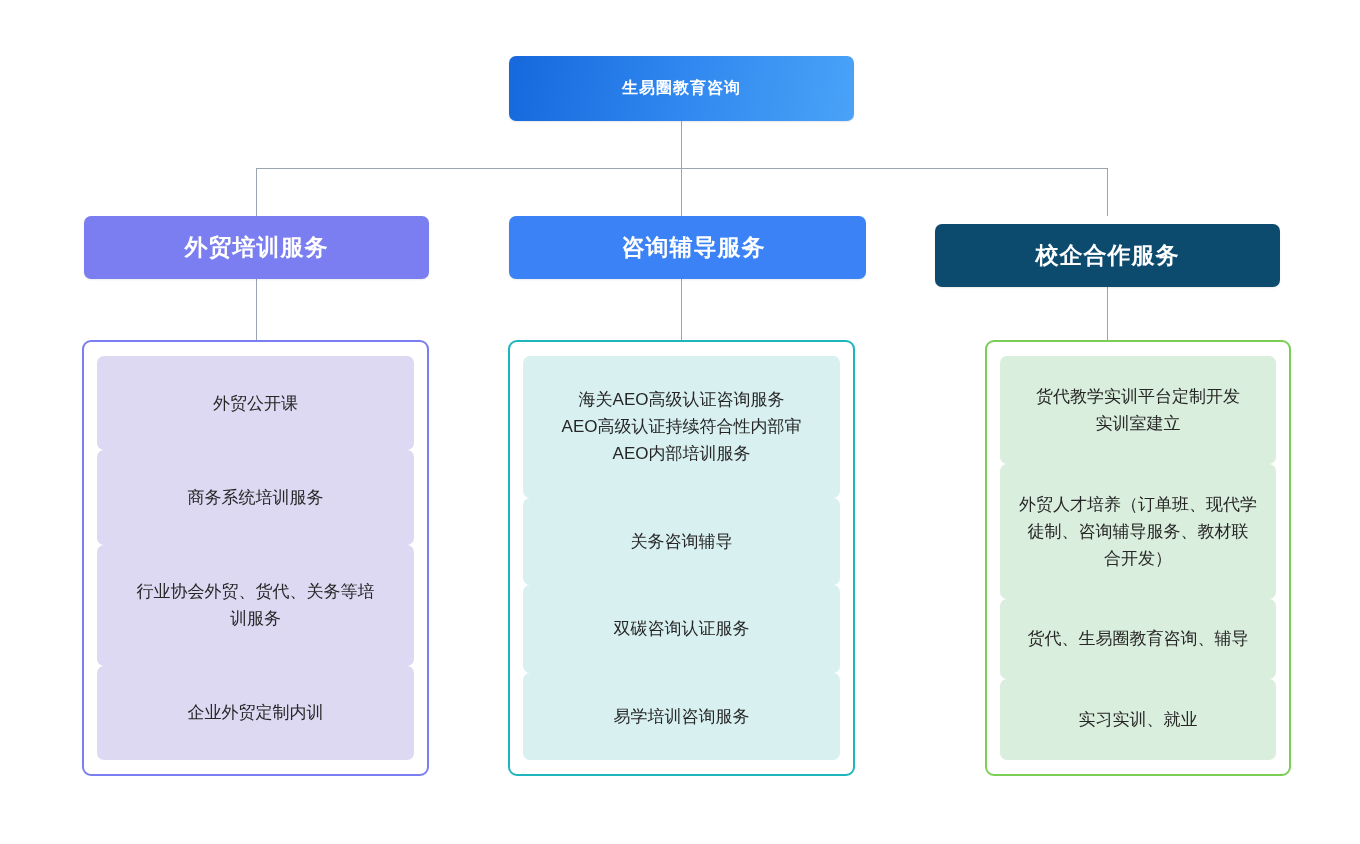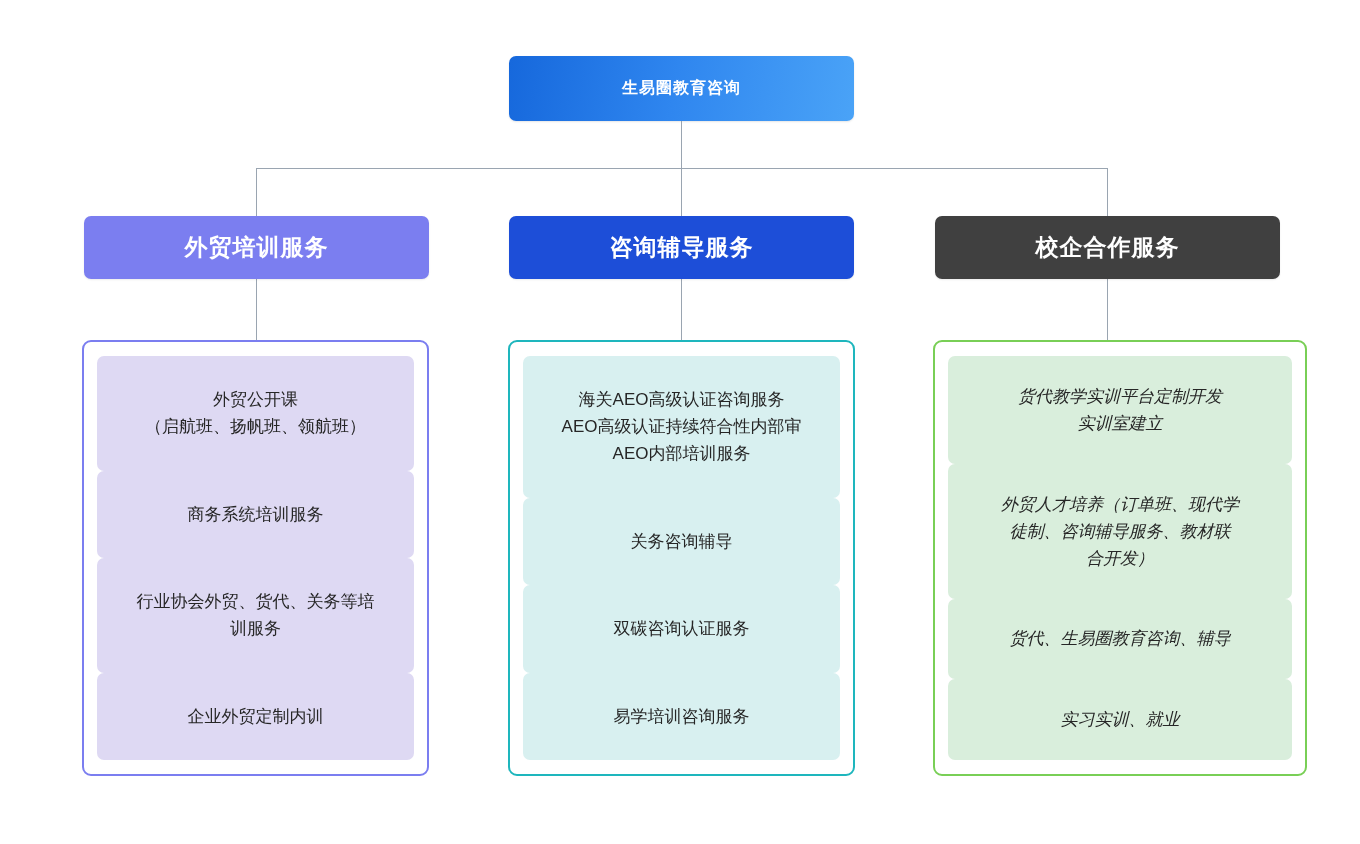--- a/index.html
+++ b/index.html
@@ -56,40 +56,40 @@
     color: #ffffff;
     font-size: 23px;
     font-weight: bold;
     letter-spacing: 1px;
     display: flex;
     align-items: center;
     justify-content: center;
     box-shadow: 0 1px 2px rgba(0,0,0,0.08);
   }
   .branch-header.col1 { left: 84px;  width: 345px; background: #7b7ef0; }
-  .branch-header.col2 { left: 509px; width: 345px; background: #1d4ed8; }
-  .branch-header.col3 { left: 935px; width: 345px; background: #404040; }
+  .branch-header.col2 { left: 509px; width: 345px; background: #3b82f6; padding-left: 12px; }
+  .branch-header.col3 { left: 935px; width: 345px; background: #0c4a6e; margin-top: 8px; }
 
   
   .column-box {
     position: absolute;
     top: 340px;
     height: 436px;
     border-radius: 9px;
     border: 2px solid #7b7ef0;
     background: #ffffff;
     box-sizing: border-box;
     padding: 14px 13px;
     display: flex;
     flex-direction: column;
     justify-content: space-between;
   }
   .column-box.col1 { left: 82px;  width: 347px; border-color: #7b7ef0; }
   .column-box.col2 { left: 508px; width: 347px; border-color: #1eb6bd; }
-  .column-box.col3 { left: 933px; width: 374px; border-color: #79cf56; font-style: italic; }
+  .column-box.col3 { left: 985px; width: 306px; border-color: #79cf56; }
 
   
   .leaf-card {
     border-radius: 7px;
     color: #262626;
     font-size: 17px;
     line-height: 27px;
     text-align: center;
     display: flex;
     align-items: center;
@@ -125,21 +125,20 @@
   <div class="connector v-line" style="left:1107px; top:279px; height:61px;"></div>
 
   <div class="branch-header col1">外贸培训服务</div>
   <div class="branch-header col2">咨询辅导服务</div>
   <div class="branch-header col3">校企合作服务</div>
 
   <div class="column-box col1">
     <div class="leaf-card">
       <span>
         <span class="line">外贸公开课</span>
-        <span class="line">（启航班、扬帆班、领航班）</span>
       </span>
     </div>
     <div class="leaf-card">
       <span>
         <span class="line">商务系统培训服务</span>
       </span>
     </div>
     <div class="leaf-card">
       <span>
         <span class="line">行业协会外贸、货代、关务等培</span>

